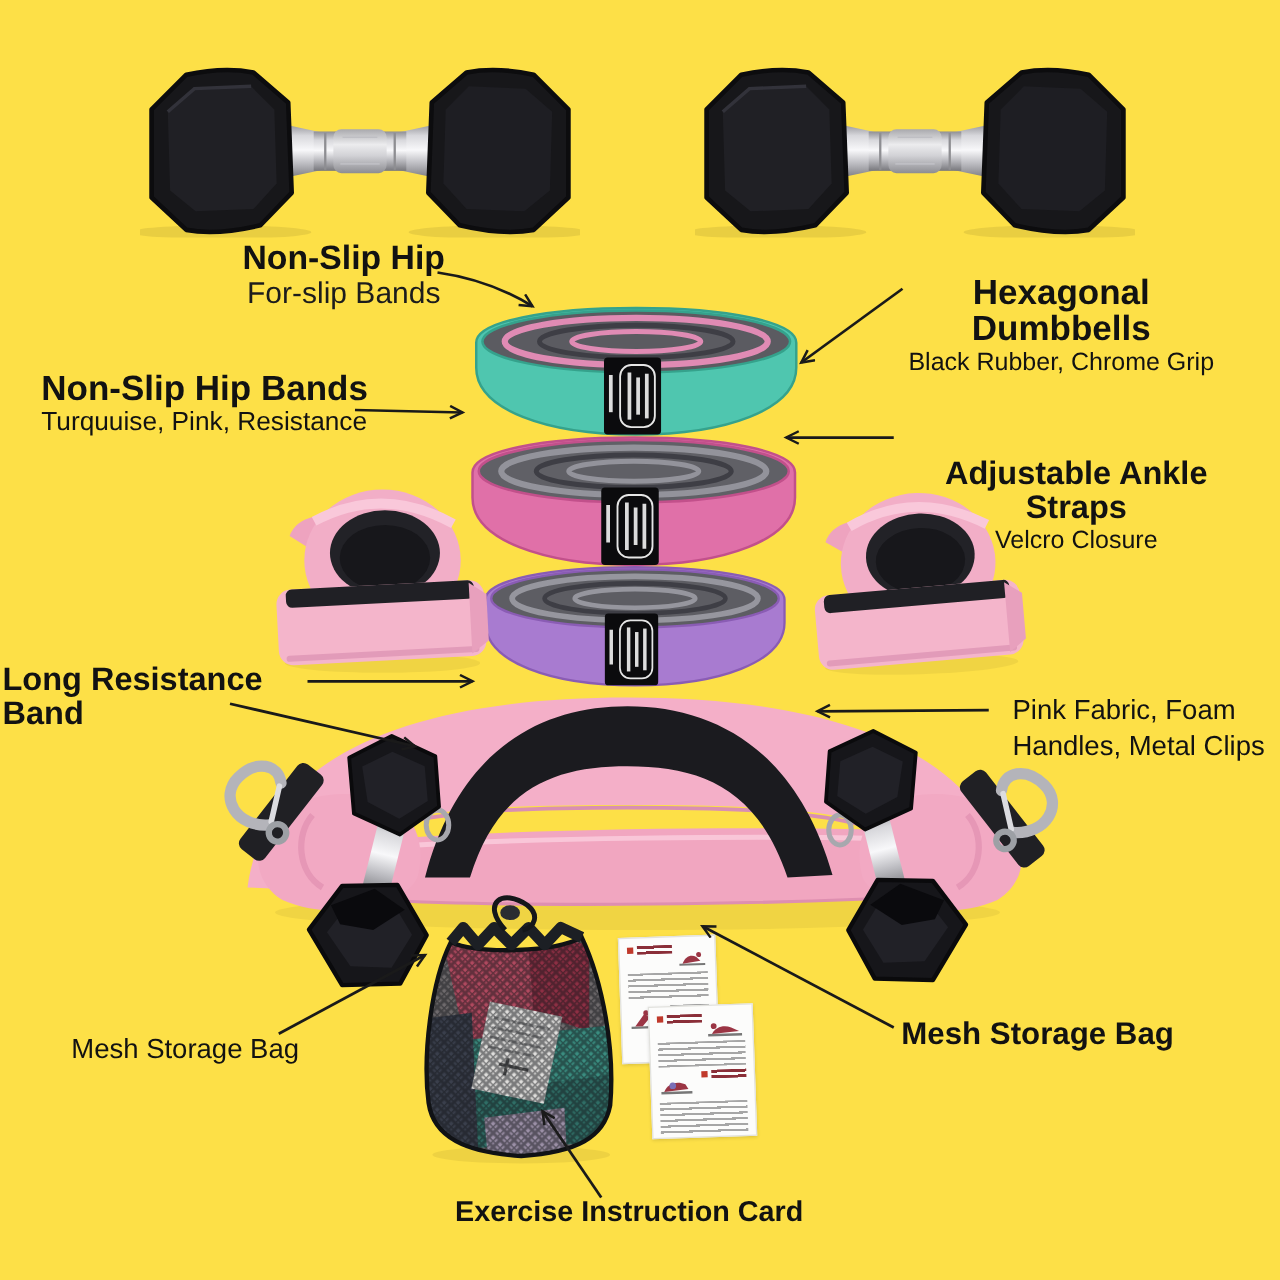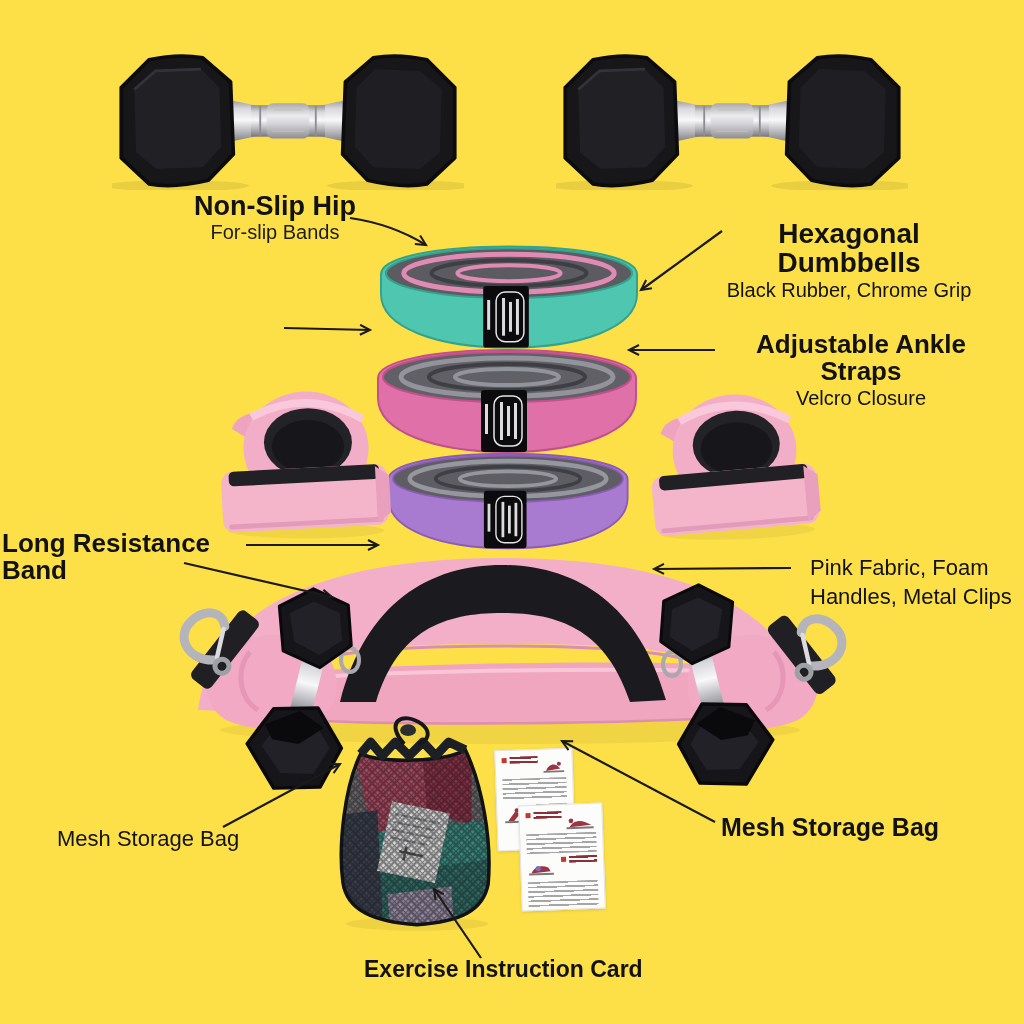--- a/index.html
+++ b/index.html
@@ -5,29 +5,29 @@
   html,body{margin:0;padding:0;background:#ffffff;}
   .stage{position:relative;width:1024px;height:1024px;background:#fde047;overflow:hidden;
          font-family:"Liberation Sans","DejaVu Sans",sans-serif;color:#111;}
   .abs{position:absolute;}
   .callout{position:absolute;color:#121212;}
   .callout .t{font-weight:bold;line-height:1.05;}
   .callout .s{font-weight:normal;line-height:1.25;}
   .ctr{text-align:center;}
   #co-hip-top{left:150px;top:192px;width:250px;}
   #co-hip-top .t{font-size:27px;}
-  #co-hip-top .s{font-size:20px;color:#1c1c1c;}
+  #co-hip-top .s{font-size:24px;color:#1c1c1c;}
   #co-dumbbells{left:718px;top:219px;width:262px;}
   #co-dumbbells .t{font-size:28px;}
   #co-dumbbells .s{font-size:20px;}
   #co-hip-left{left:33px;top:296px;width:300px;}
   #co-hip-left .t{font-size:28px;}
   #co-hip-left .s{font-size:21px;}
   #co-ankle{left:722px;top:331px;width:278px;}
-  #co-ankle .t{font-size:26px;}
+  #co-ankle .t{font-size:26px;margin-top:34px;}
   #co-ankle .s{font-size:20px;}
   #co-long{left:2px;top:530px;width:280px;}
   #co-long .t{font-size:26px;}
   #co-long-det{left:810px;top:553px;width:210px;font-size:22px;line-height:29px;}
   #co-mesh-l{left:57px;top:826px;width:220px;font-size:22px;}
   #co-mesh-r{left:721px;top:813px;width:230px;font-size:25px;font-weight:bold;}
   #co-card{left:364px;top:956px;width:300px;font-size:23px;font-weight:bold;}
   .icard{position:absolute;background:#fcfcfb;border:1px solid #e2e2de;
          box-shadow:0 1px 3px rgba(0,0,0,.14);padding:6px 6px;box-sizing:border-box;}
   .icard .hdr{display:flex;align-items:flex-start;gap:3px;margin-bottom:3px;}
@@ -331,20 +331,24 @@
   <div class="callout ctr" id="co-hip-top">
     <div class="t">Non-Slip Hip</div>
     <div class="s">For-slip Bands</div>
   </div>
 
   <div class="callout ctr" id="co-dumbbells">
     <div class="t">Hexagonal Dumbbells</div>
     <div class="s">Black Rubber, Chrome Grip</div>
   </div>
 
+  <div class="callout" id="co-hip-left">
+    <div class="t">Non-Slip Hip Bands</div>
+    <div class="s">Turquuise, Pink, Resistance</div>
+  </div>
 
   <div class="callout ctr" id="co-ankle">
     <div class="t">Adjustable Ankle Straps</div>
     <div class="s">Velcro Closure</div>
   </div>
 
   <div class="callout" id="co-long-det">
     <div>Pink Fabric, Foam</div>
     <div>Handles, Metal Clips</div>
   </div>

